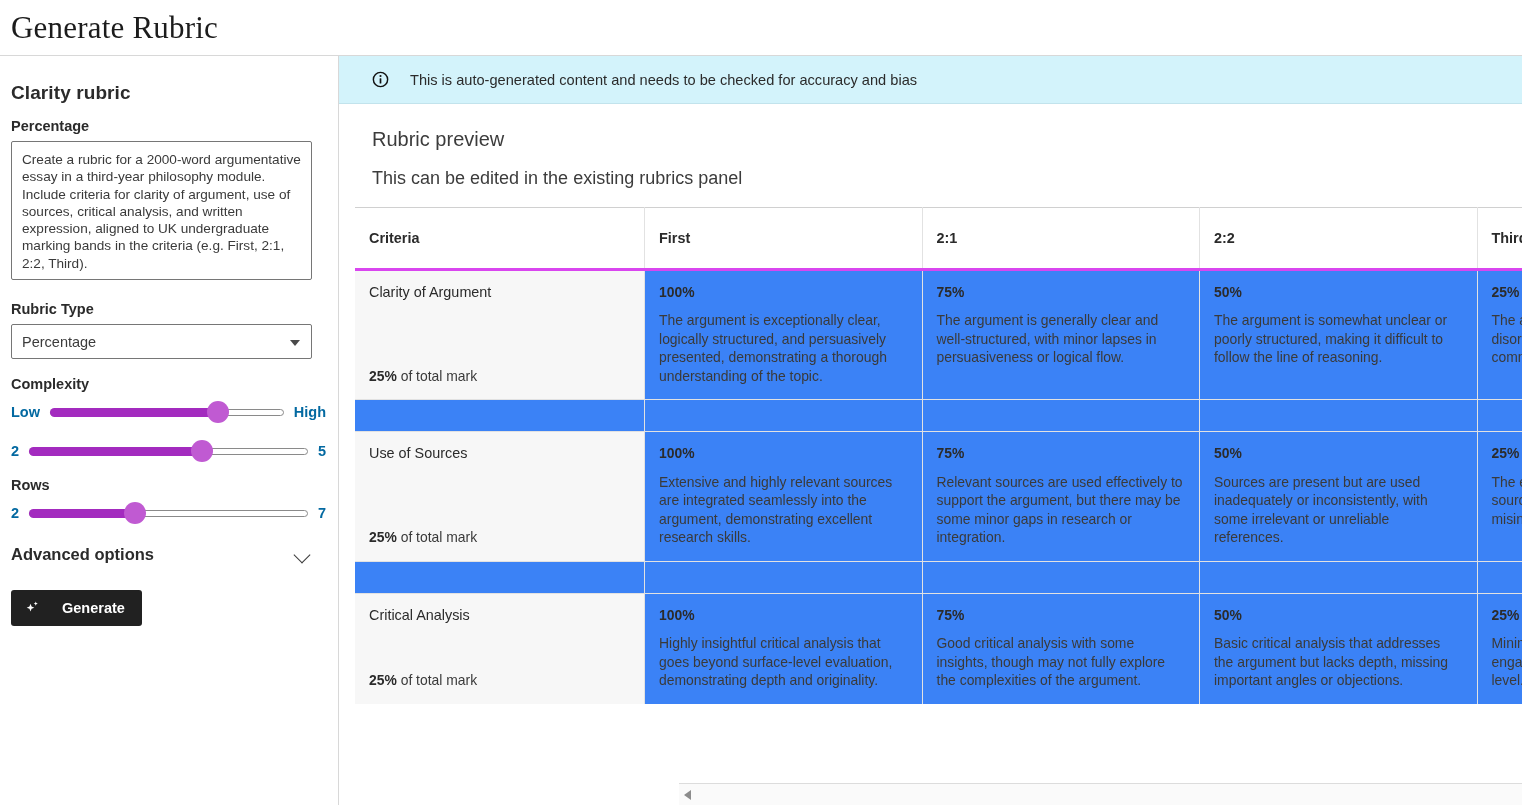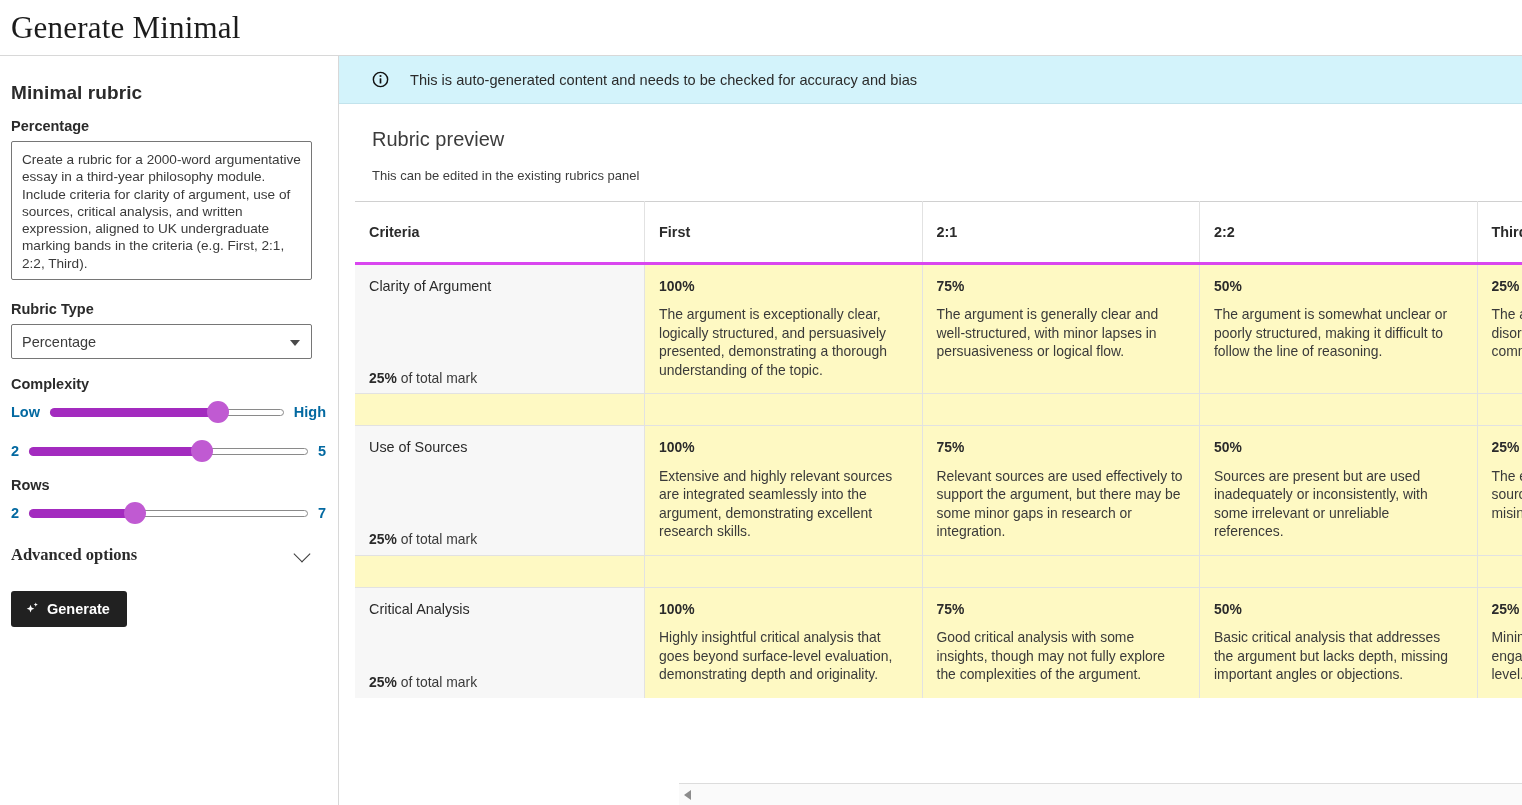--- a/index.html
+++ b/index.html
@@ -143,25 +143,24 @@
     border-radius: 50%;
     background: #c05ad2;
     transform: translateX(-11px);
     cursor: pointer;
   }
 
   
   #advanced-options {
     width: 301px;
     display: flex;
-    align-items: flex-start;
+    align-items: center;
     justify-content: space-between;
     cursor: pointer;
     padding: 2px 0;
-    font-family: Liberation Serif, serif;
   }
   #advanced-options .label {
     font-size: 16.5px;
     font-weight: 700;
     color: #2b2b2b;
   }
   .chevron {
     width: 17px; height: 17px;
     position: relative;
   }
@@ -182,21 +181,21 @@
     padding: 0 17px 0 13px;
     background: #212121;
     color: #ffffff;
     border: none;
     border-radius: 3px;
     font-family: "Liberation Sans", sans-serif;
     font-size: 14.5px;
     font-weight: 700;
     display: inline-flex;
     align-items: center;
-    gap: 6px;
+    gap: 21px;
     cursor: pointer;
   }
   #generate-button svg { display: block; }
 
   
   #main {
     flex: 1 1 auto;
     min-width: 0;
     position: relative;
     height: 100%;
@@ -225,21 +224,21 @@
   #preview-head {
     padding: 24px 8px 18px 33px;
   }
   #preview-title {
     font-size: 20px;
     font-weight: 400;
     color: #3c3c3c;
     margin: 0 0 17px 0;
   }
   #preview-sub {
-    font-size: 13px;
+    font-size: 18px;
     color: #3c3c3c;
   }
 
   
   #table-scroll {
     flex: 1 1 auto;
     min-height: 0;
     overflow: hidden;
     padding-left: 16px;
     position: relative;
@@ -266,36 +265,36 @@
     border-bottom: 3px solid #d946ef;
     background: #ffffff;
   }
   #rubric-table td {
     vertical-align: top;
     padding: 12px 14px 14px;
     border-right: 1px solid #e2e2e2;
     font-size: 13.9px;
     line-height: 1.33;
     color: #3a3a3a;
-    background: #fef9c3;
+    background: #3b82f6;
   }
   #rubric-table td.criteria-cell {
     background: #f7f7f7;
     position: relative;
     padding-bottom: 16px;
   }
   .criteria-name {
     font-size: 14.4px;
     font-weight: 400;
     color: #2b2b2b;
   }
   .criteria-weight {
     position: absolute;
     left: 14px;
-    bottom: 6px;
+    bottom: 14px;
     font-size: 13.9px;
     color: #3a3a3a;
   }
   .criteria-weight b { font-weight: 700; color: #2b2b2b; }
   .band-score {
     font-size: 13.9px;
     font-weight: 700;
     color: #2b2b2b;
     margin-bottom: 10px;
   }
@@ -336,28 +335,28 @@
     height: 13px;
     flex: 1 1 auto;
     background: #fafafa;
     margin: 0 2px;
   }
 </style>
 </head>
 <body>
 
 <div id="page-header">
-  <h1 id="page-title">Generate Minimal</h1>
+  <h1 id="page-title">Generate Rubric</h1>
 </div>
 
 <div id="body-wrap">
 
   <aside id="sidebar">
 
-    <div id="sidebar-title">Minimal rubric</div>
+    <div id="sidebar-title">Clarity rubric</div>
 
     <div class="field-label">Percentage</div>
     <textarea id="description-input" placeholder="Describe the rubric you want to generate" style="">Create a rubric for a 2000-word argumentative essay in a third-year philosophy module. Include criteria for clarity of argument, use of sources, critical analysis, and written expression, aligned to UK undergraduate marking bands in the criteria (e.g. First, 2:1, 2:2, Third).</textarea>
 
     <div class="gap-lg"></div>
 
     <div class="field-label">Rubric Type</div>
     <div id="rubric-type-select">
       <span>Percentage</span>
       <span class="caret"></span>

